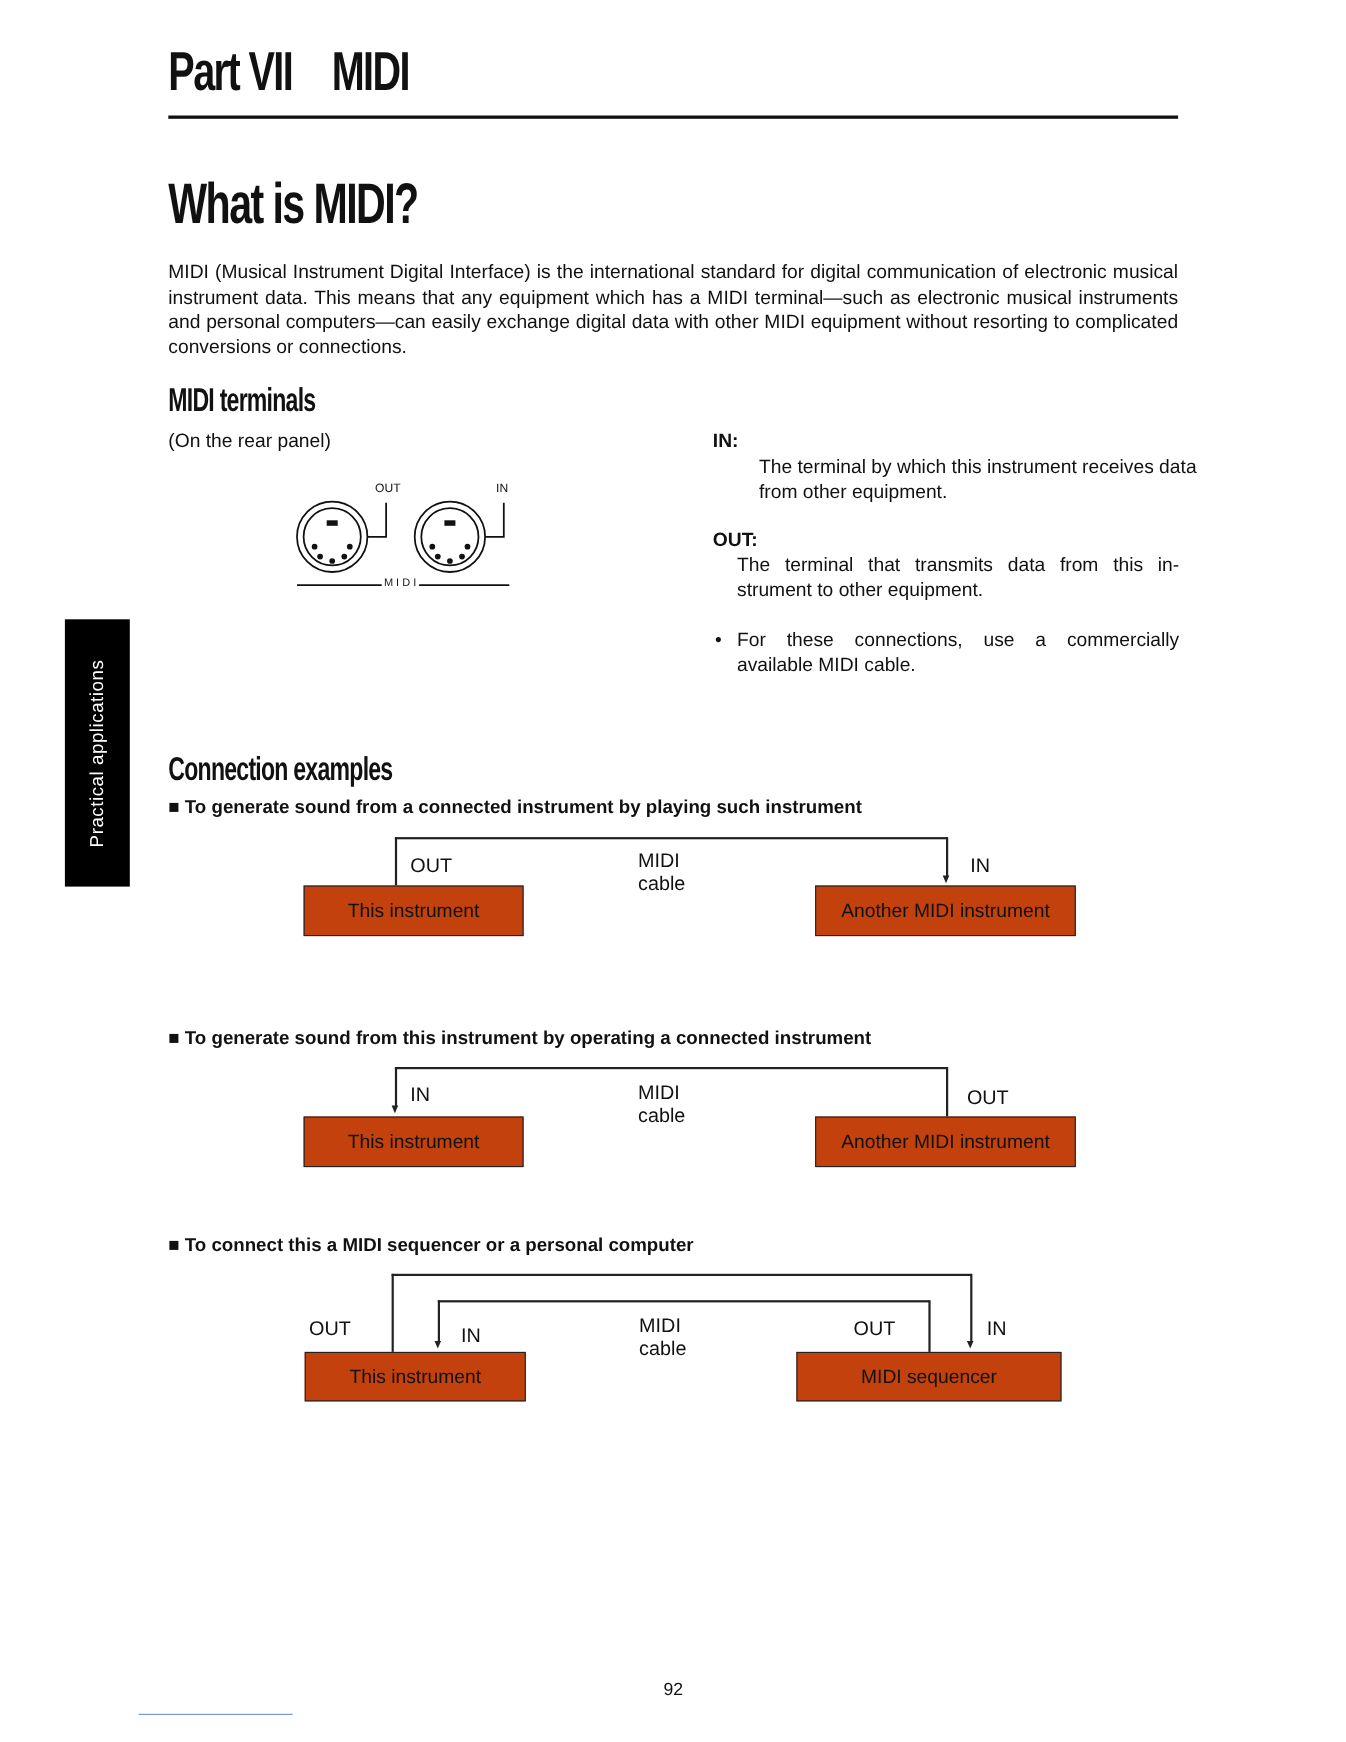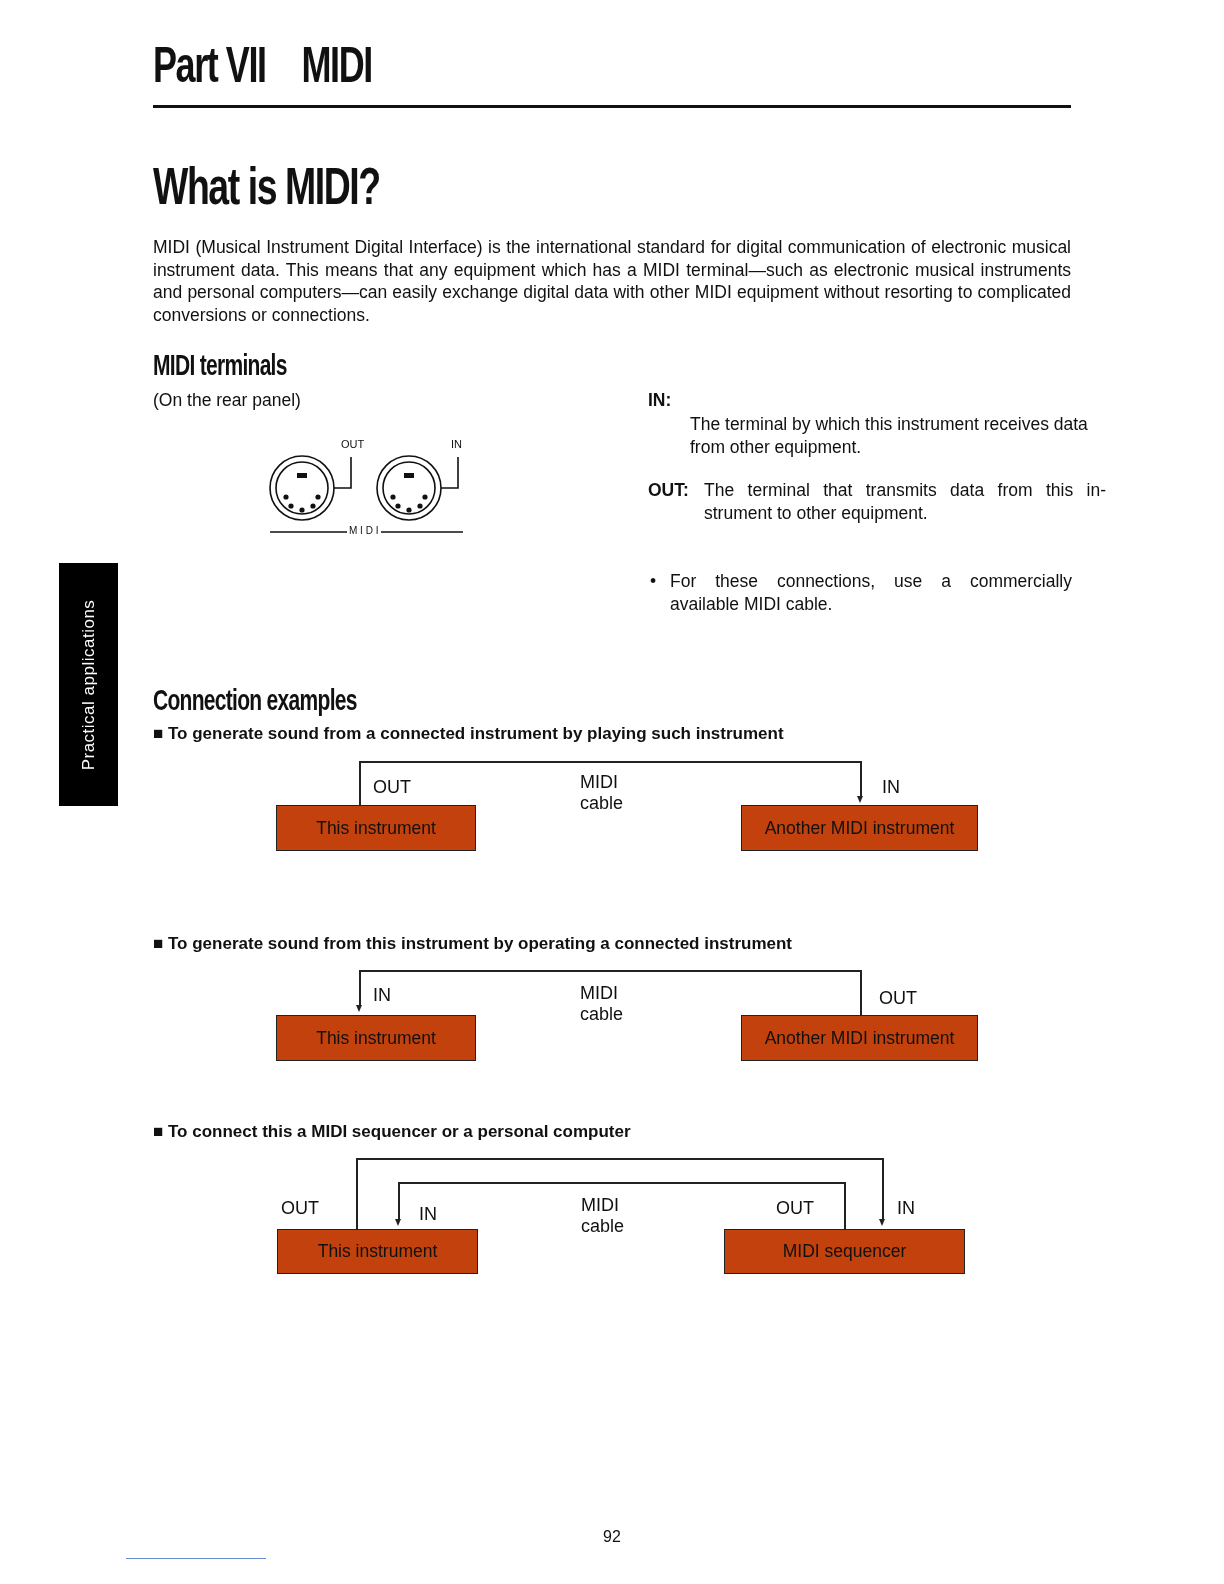--- a/index.html
+++ b/index.html
@@ -64,21 +64,21 @@
     </g>
   </svg>
   <span class="abs" style="left:86px; top:3px; font-size:11px;">OUT</span>
   <span class="abs" style="left:196px; top:3px; font-size:11px;">IN</span>
   <span class="abs" style="left:94px; top:90px; font-size:10px; font-weight:normal;">M I D I</span>
 </div>
 
 <div class="abs term-label" style="left:648px; top:390px;">IN:</div>
 <div class="abs term-desc" style="left:670px; top:413px; width:402px;margin-left:20px;">The terminal by which this instrument receives data from other equipment.</div>
 <div class="abs term-label" style="left:648px; top:480px;">OUT:</div>
-<div class="abs term-desc" style="left:670px; top:479px; width:402px; text-align:justify;margin-left:34px;">The terminal that transmits data from this in-strument to other equipment.</div>
+<div class="abs term-desc" style="left:670px; top:502px; width:402px; text-align:justify;">The terminal that transmits data from this in-strument to other equipment.</div>
 <div class="abs term-desc" style="left:650px; top:570px;">•</div>
 <div class="abs term-desc" style="left:670px; top:570px; width:402px; text-align:justify;">For these connections, use a commercially available MIDI cable.</div>
 
 <div class="abs sidetab">
     <span>Practical applications</span>
   </div>
 
 <div class="abs h-sub" style="left:153px; top:685px;">Connection examples</div>
 
 <div class="abs bullet-h" style="left:153px; top:724px;"><span>■ </span><span>To generate sound from a connected instrument by playing such instrument</span></div>

